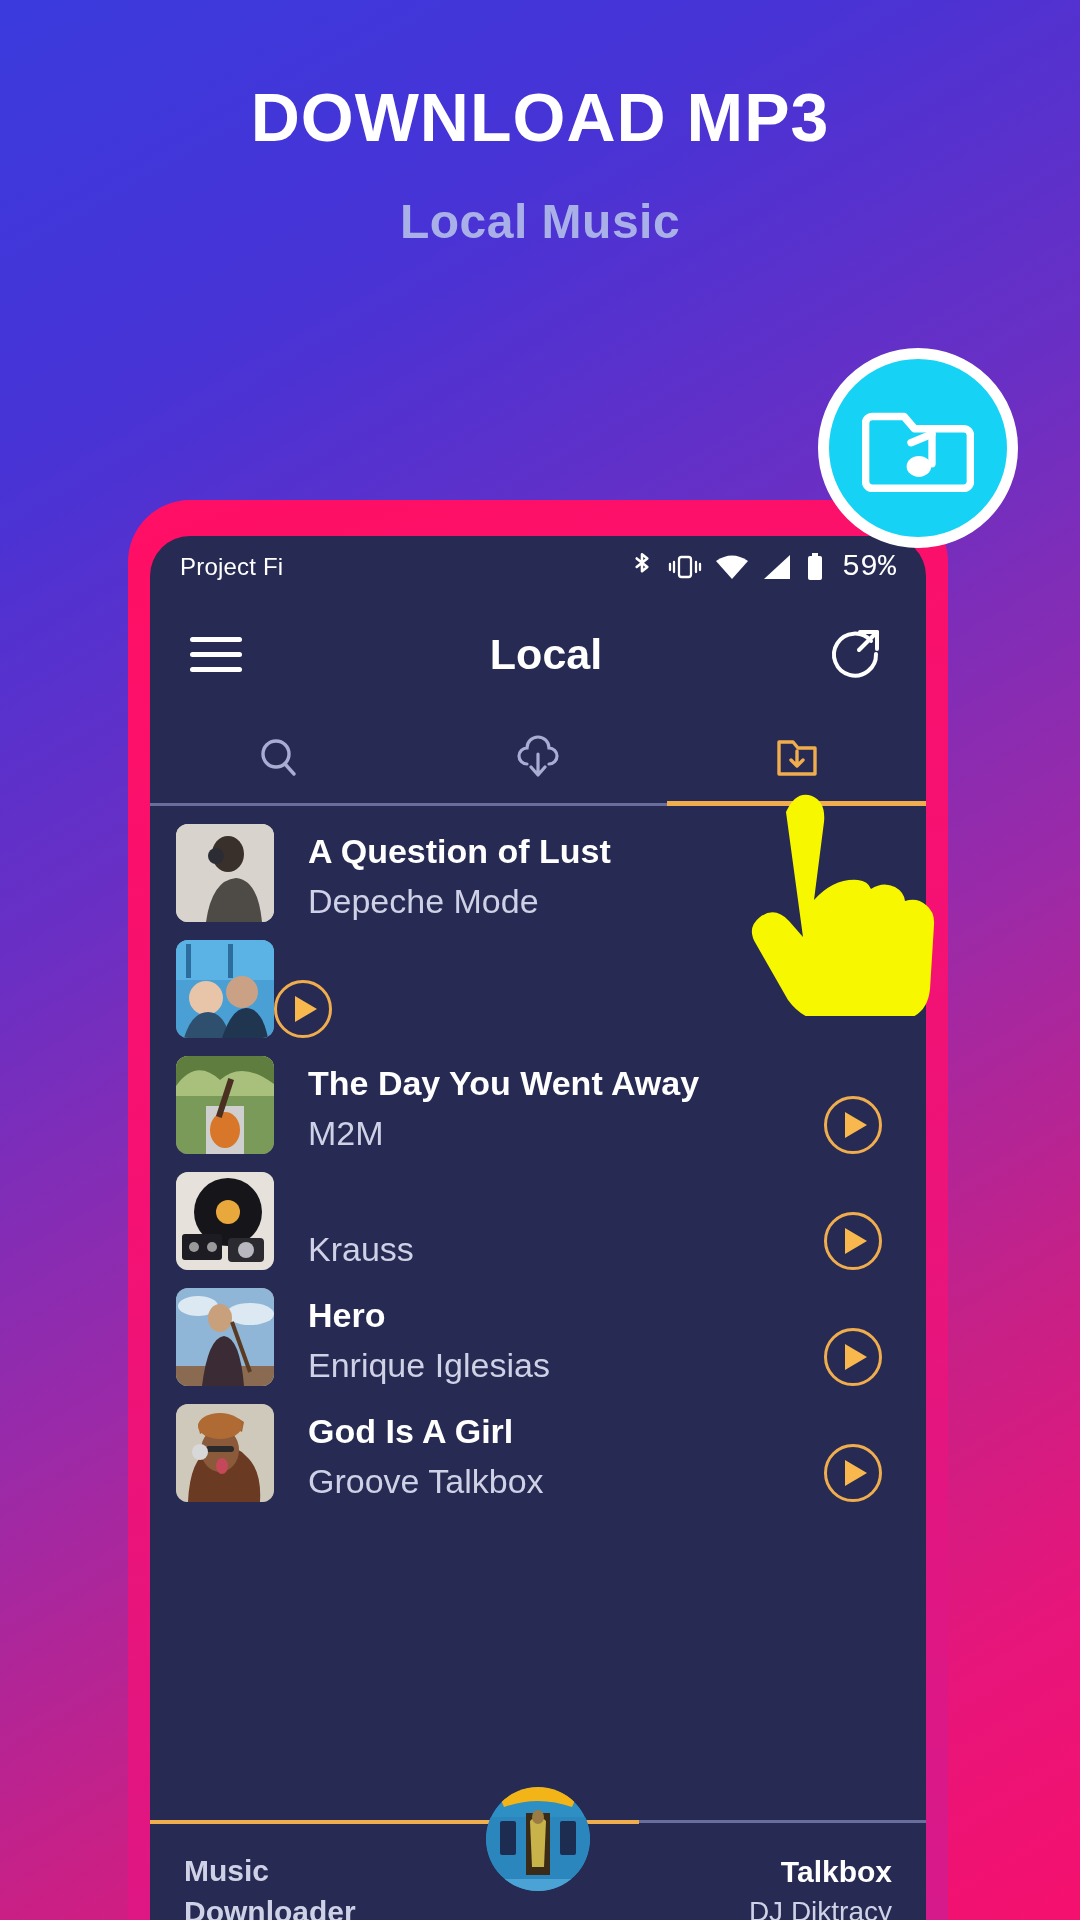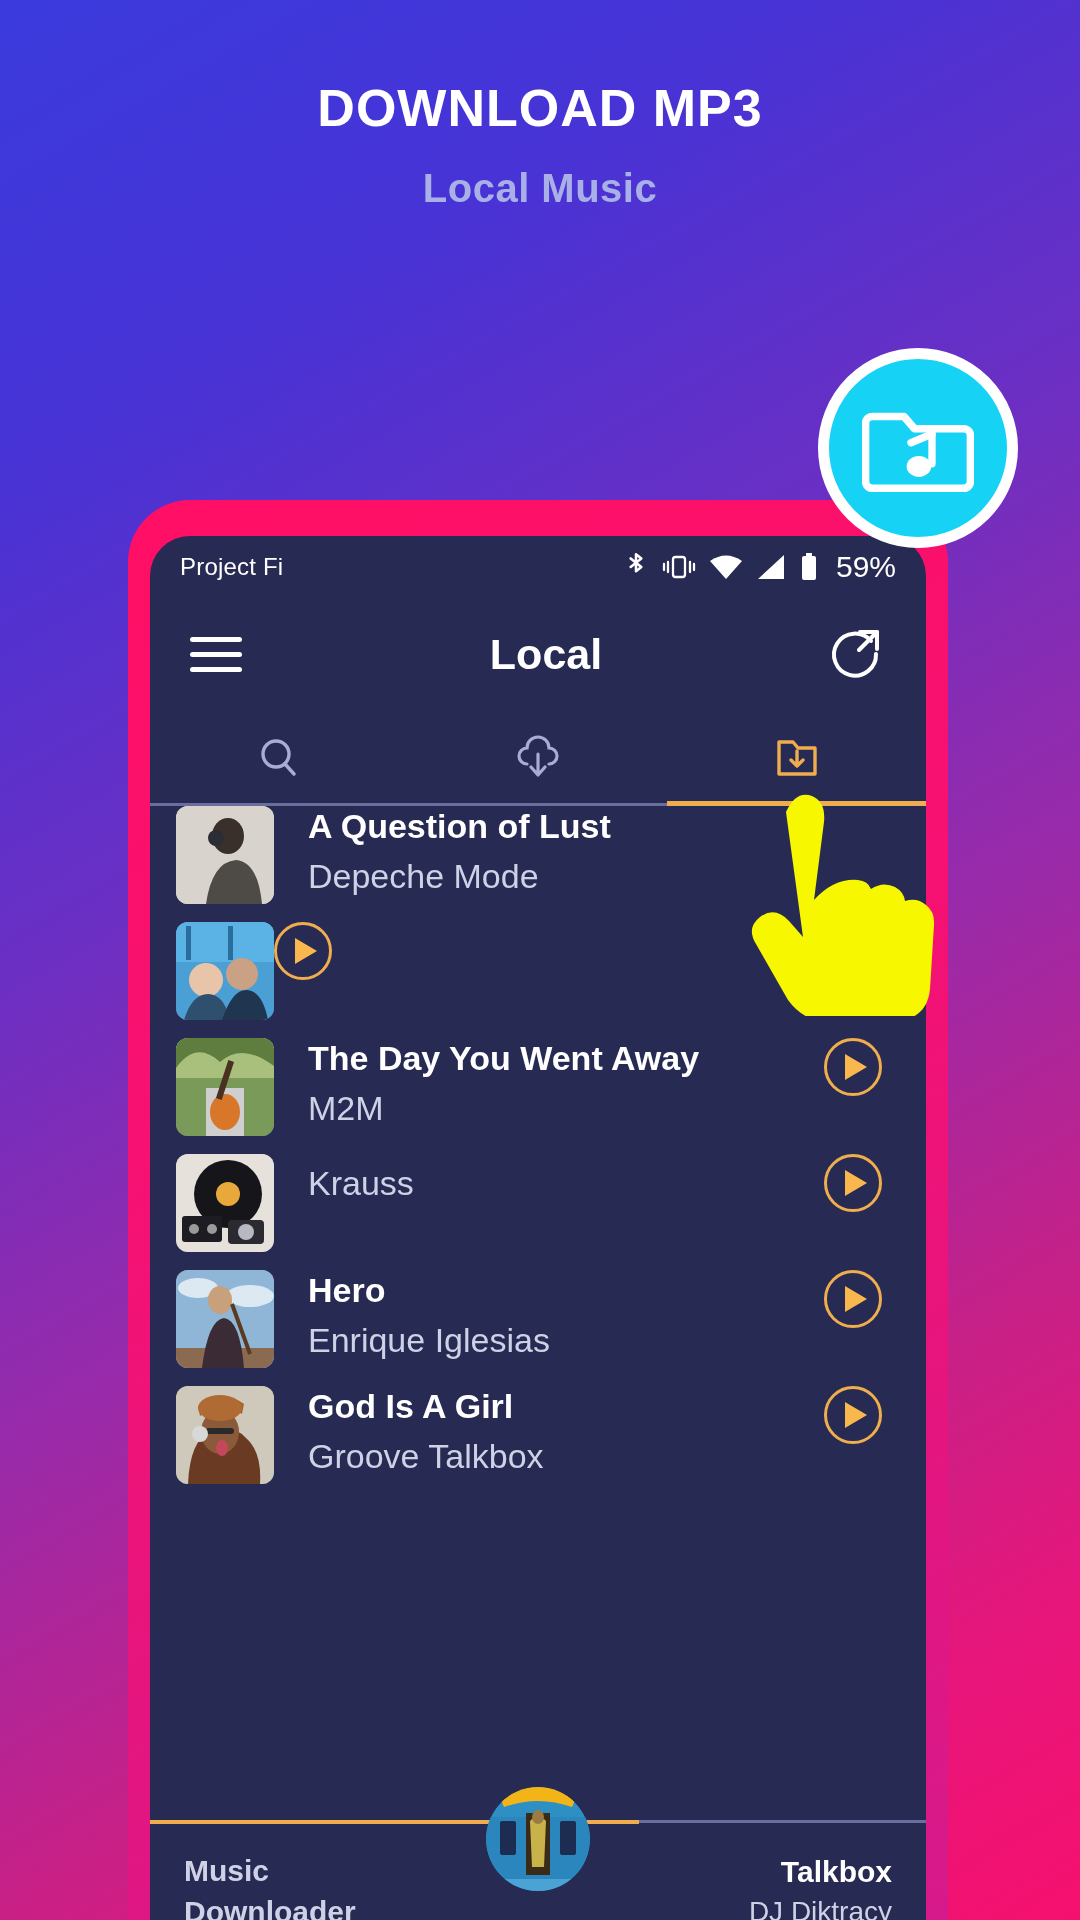--- a/index.html
+++ b/index.html
@@ -9,27 +9,27 @@
     background: linear-gradient(150deg,
         #3b3bdd 0%, #4733d6 18%, #6a2fc4 38%,
         #9b2aa8 58%, #c82086 75%, #e8157a 88%, #f5106e 100%);
     position: relative;
   }
 
   
   .promo { position:absolute; top:0; left:0; width:1080px; text-align:center; }
   .promo-title {
     margin-top:78px;
-    font-size:52px; font-weight:bold; color:#ffffff;
+    font-size:68px; font-weight:bold; color:#ffffff;
     letter-spacing:1px;
     font-family:"Liberation Sans", sans-serif;
   }
   .promo-sub {
-    margin-top:28px;
-    font-size:40px; font-weight:bold; color:#a9b0e8;
+    margin-top:38px;
+    font-size:48px; font-weight:bold; color:#a9b0e8;
     letter-spacing:0.5px;
   }
 
   
   .badge {
     position:absolute; left:818px; top:348px;
     width:200px; height:200px; border-radius:50%;
     background:#16d2f5;
     border:11px solid #ffffff;
     display:flex; align-items:center; justify-content:center;
@@ -55,21 +55,21 @@
   }
 
   
   .statusbar {
     height:62px; display:flex; align-items:center;
     padding:0 30px 0 30px; color:#e7e8f4;
   }
   .sb-carrier { font-size:24px; color:#ffffff; letter-spacing:0.2px; }
   .sb-right { margin-left:auto; display:flex; align-items:center; gap:13px; }
   .sb-right svg { display:block; fill:#ffffff; }
-  .sb-batt { font-size:30px; color:#ffffff; margin-left:4px; }
+  .sb-batt { font-size:30px; color:#ffffff; margin-left:4px;font-family:Liberation Mono, monospace; }
 
   
   .appbar {
     height:112px; display:flex; align-items:center;
     padding:0 40px; position:relative;
   }
   .hamburger { width:52px; cursor:pointer; }
   .hamburger i {
     display:block; height:5px; background:#ffffff;
     border-radius:3px; margin:10px 0;
@@ -96,21 +96,21 @@
     background:#6a6e9c;
   }
   .tabline-active {
     position:absolute; bottom:0; left:66.666%; width:33.333%;
     height:5px; background:#f0ad4e;
   }
 
   
   .list { padding:0; }
   .row {
-    display:flex; align-items:flex-start;
+    display:flex; align-items:flex-end;
     height:116px; padding:0 0 0 26px;
     position:relative;
   }
   .thumb {
     width:98px; height:98px; border-radius:12px;
     flex:0 0 98px; overflow:hidden;
     background:#8d8d8d;
   }
   .thumb svg { display:block; width:98px; height:98px; }
   .meta { margin-left:34px; flex:1; overflow:hidden; }

